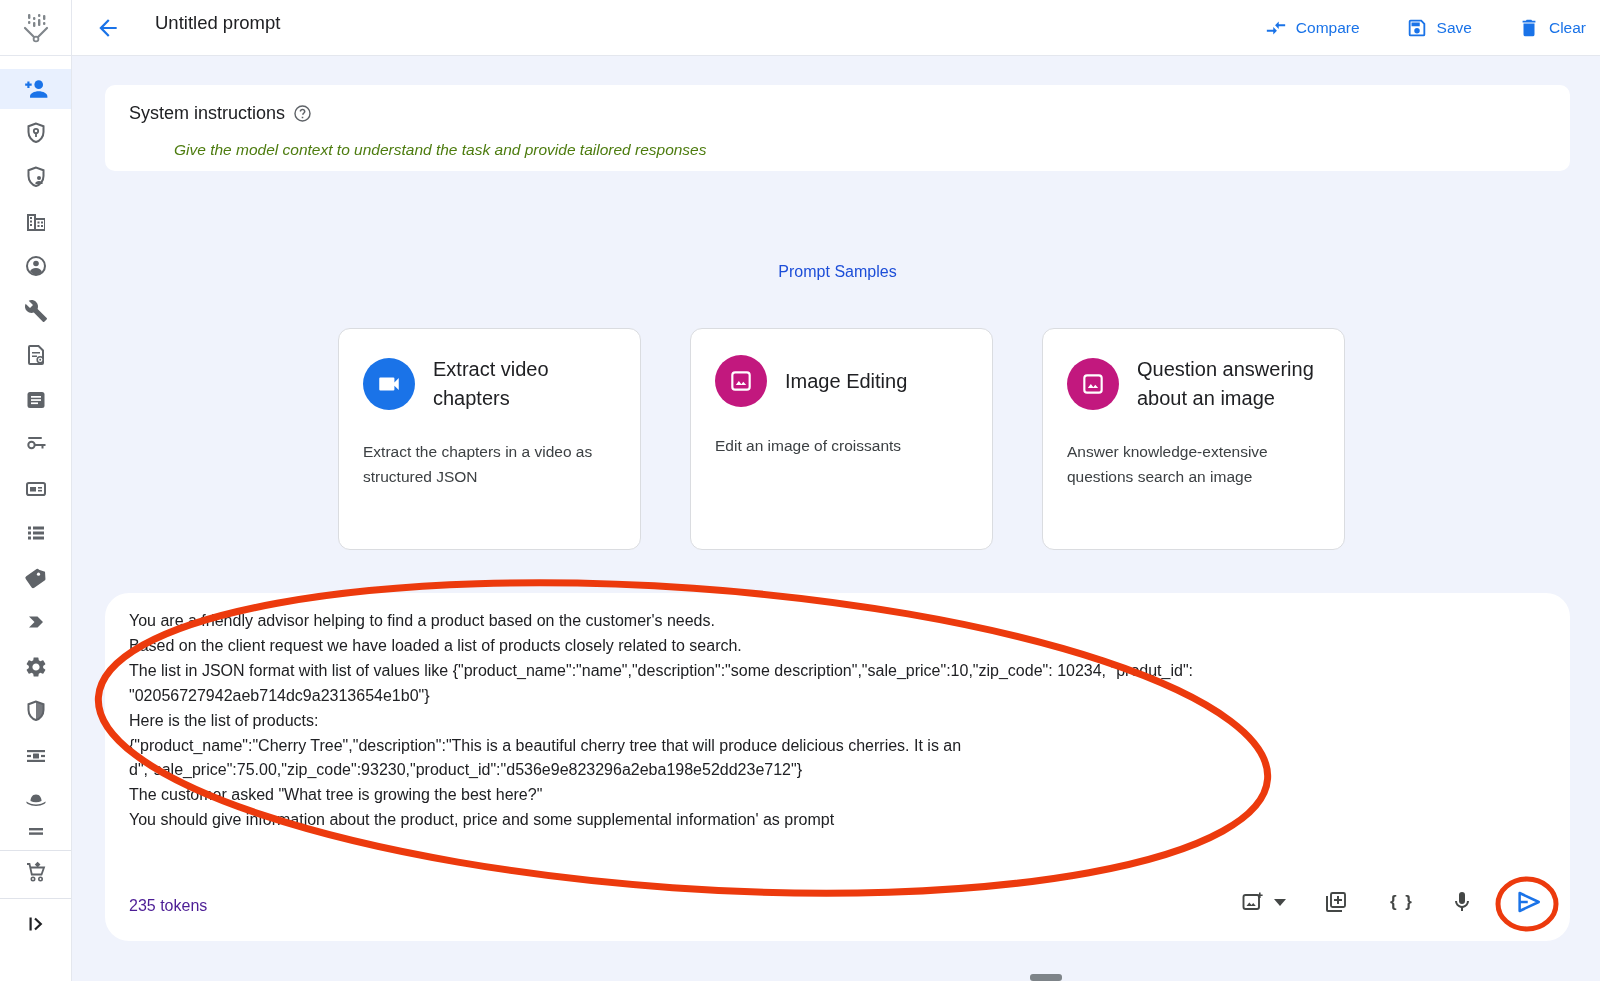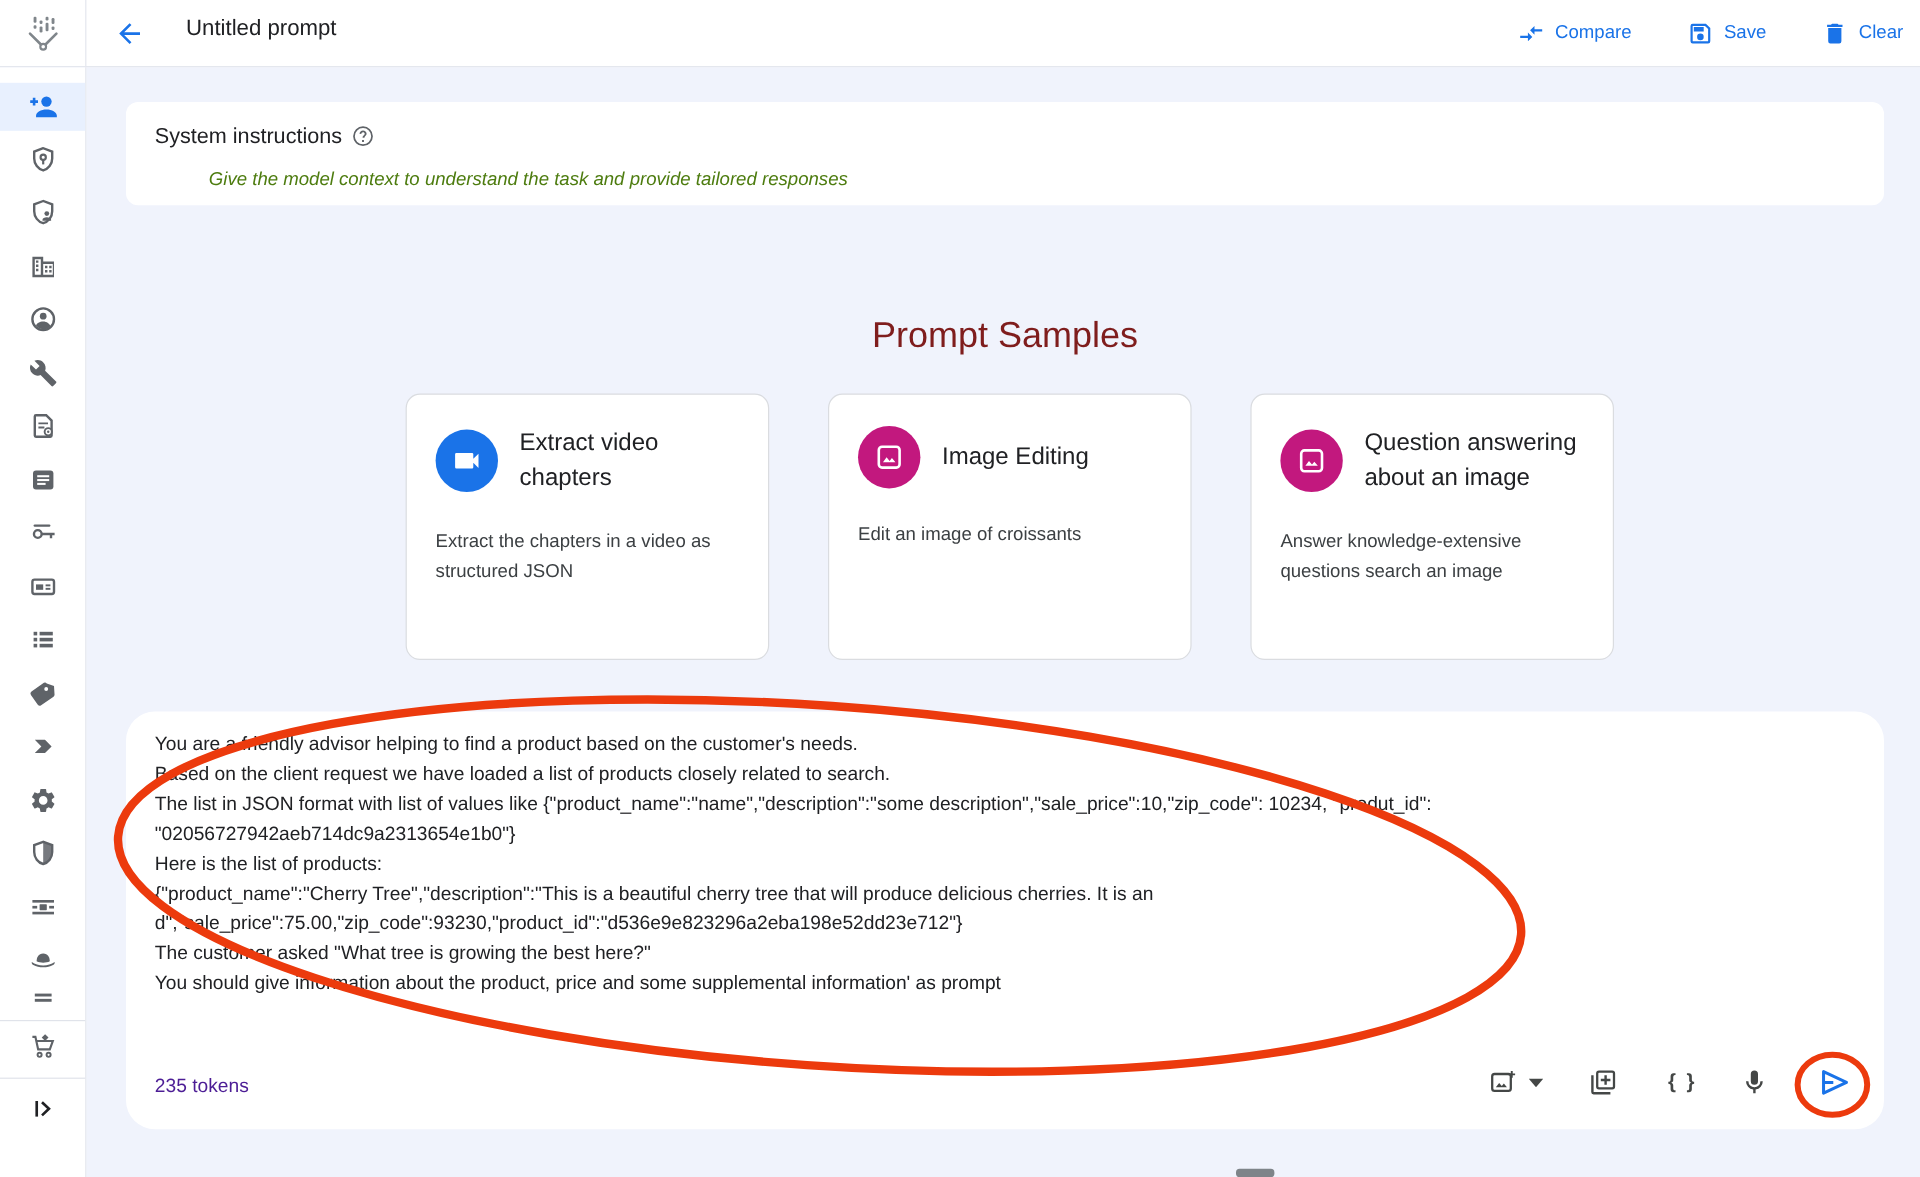--- a/index.html
+++ b/index.html
@@ -20,21 +20,21 @@
   .nav-item.selected { background:#e8f0fe; }
   .nav-item svg { display:block; }
   .nav-divider { position:absolute; left:0; width:71px; height:1px; background:#e0e3ea; }
 
   
   .sys-card { position:absolute; left:105px; top:85px; width:1465px; height:86px; background:#fff; border-radius:10px; cursor:text; }
   .sys-title-row { position:absolute; left:24px; top:18px; display:flex; align-items:center; gap:8px; }
   .sys-title { font-size:18px; color:#202124; }
   .sys-sub { position:absolute; left:24px; top:56px; font-size:15.5px; font-style:italic; color:#4d7c0f;margin-left:45px; }
 
-  .samples-heading { position:absolute; left:105px; top:263px; width:1465px; text-align:center; font-size:30px; font-weight:400; color:#7f1d1d; }
+  .samples-heading { position:absolute; left:105px; top:263px; width:1465px; text-align:center; font-size:16px; font-weight:400; color:#1d4ed8; }
 
   .sample-card { position:absolute; top:328px; width:303px; height:222px; background:#fff; border:1px solid #dadce0; border-radius:12px; padding:26px 24px; cursor:pointer; }
   .card-head { display:flex; align-items:center; gap:18px; }
   .card-circle { width:52px; height:52px; min-width:52px; border-radius:50%; display:flex; align-items:center; justify-content:center; }
   .card-title { font-size:20px; line-height:29px; color:#202124; }
   .card-desc { margin-top:26px; font-size:15.5px; line-height:25px; color:#3c4043; }
 
   .prompt-card { position:absolute; left:105px; top:593px; width:1465px; height:348px; background:#fff; border-radius:24px; cursor:text; }
   .prompt-text { position:absolute; left:24px; top:16px; right:30px; font-size:16px; line-height:24.9px; color:#202124; }
   .tokens { position:absolute; left:24px; bottom:26px; font-size:16px; color:#4c1d95; cursor:default; }

